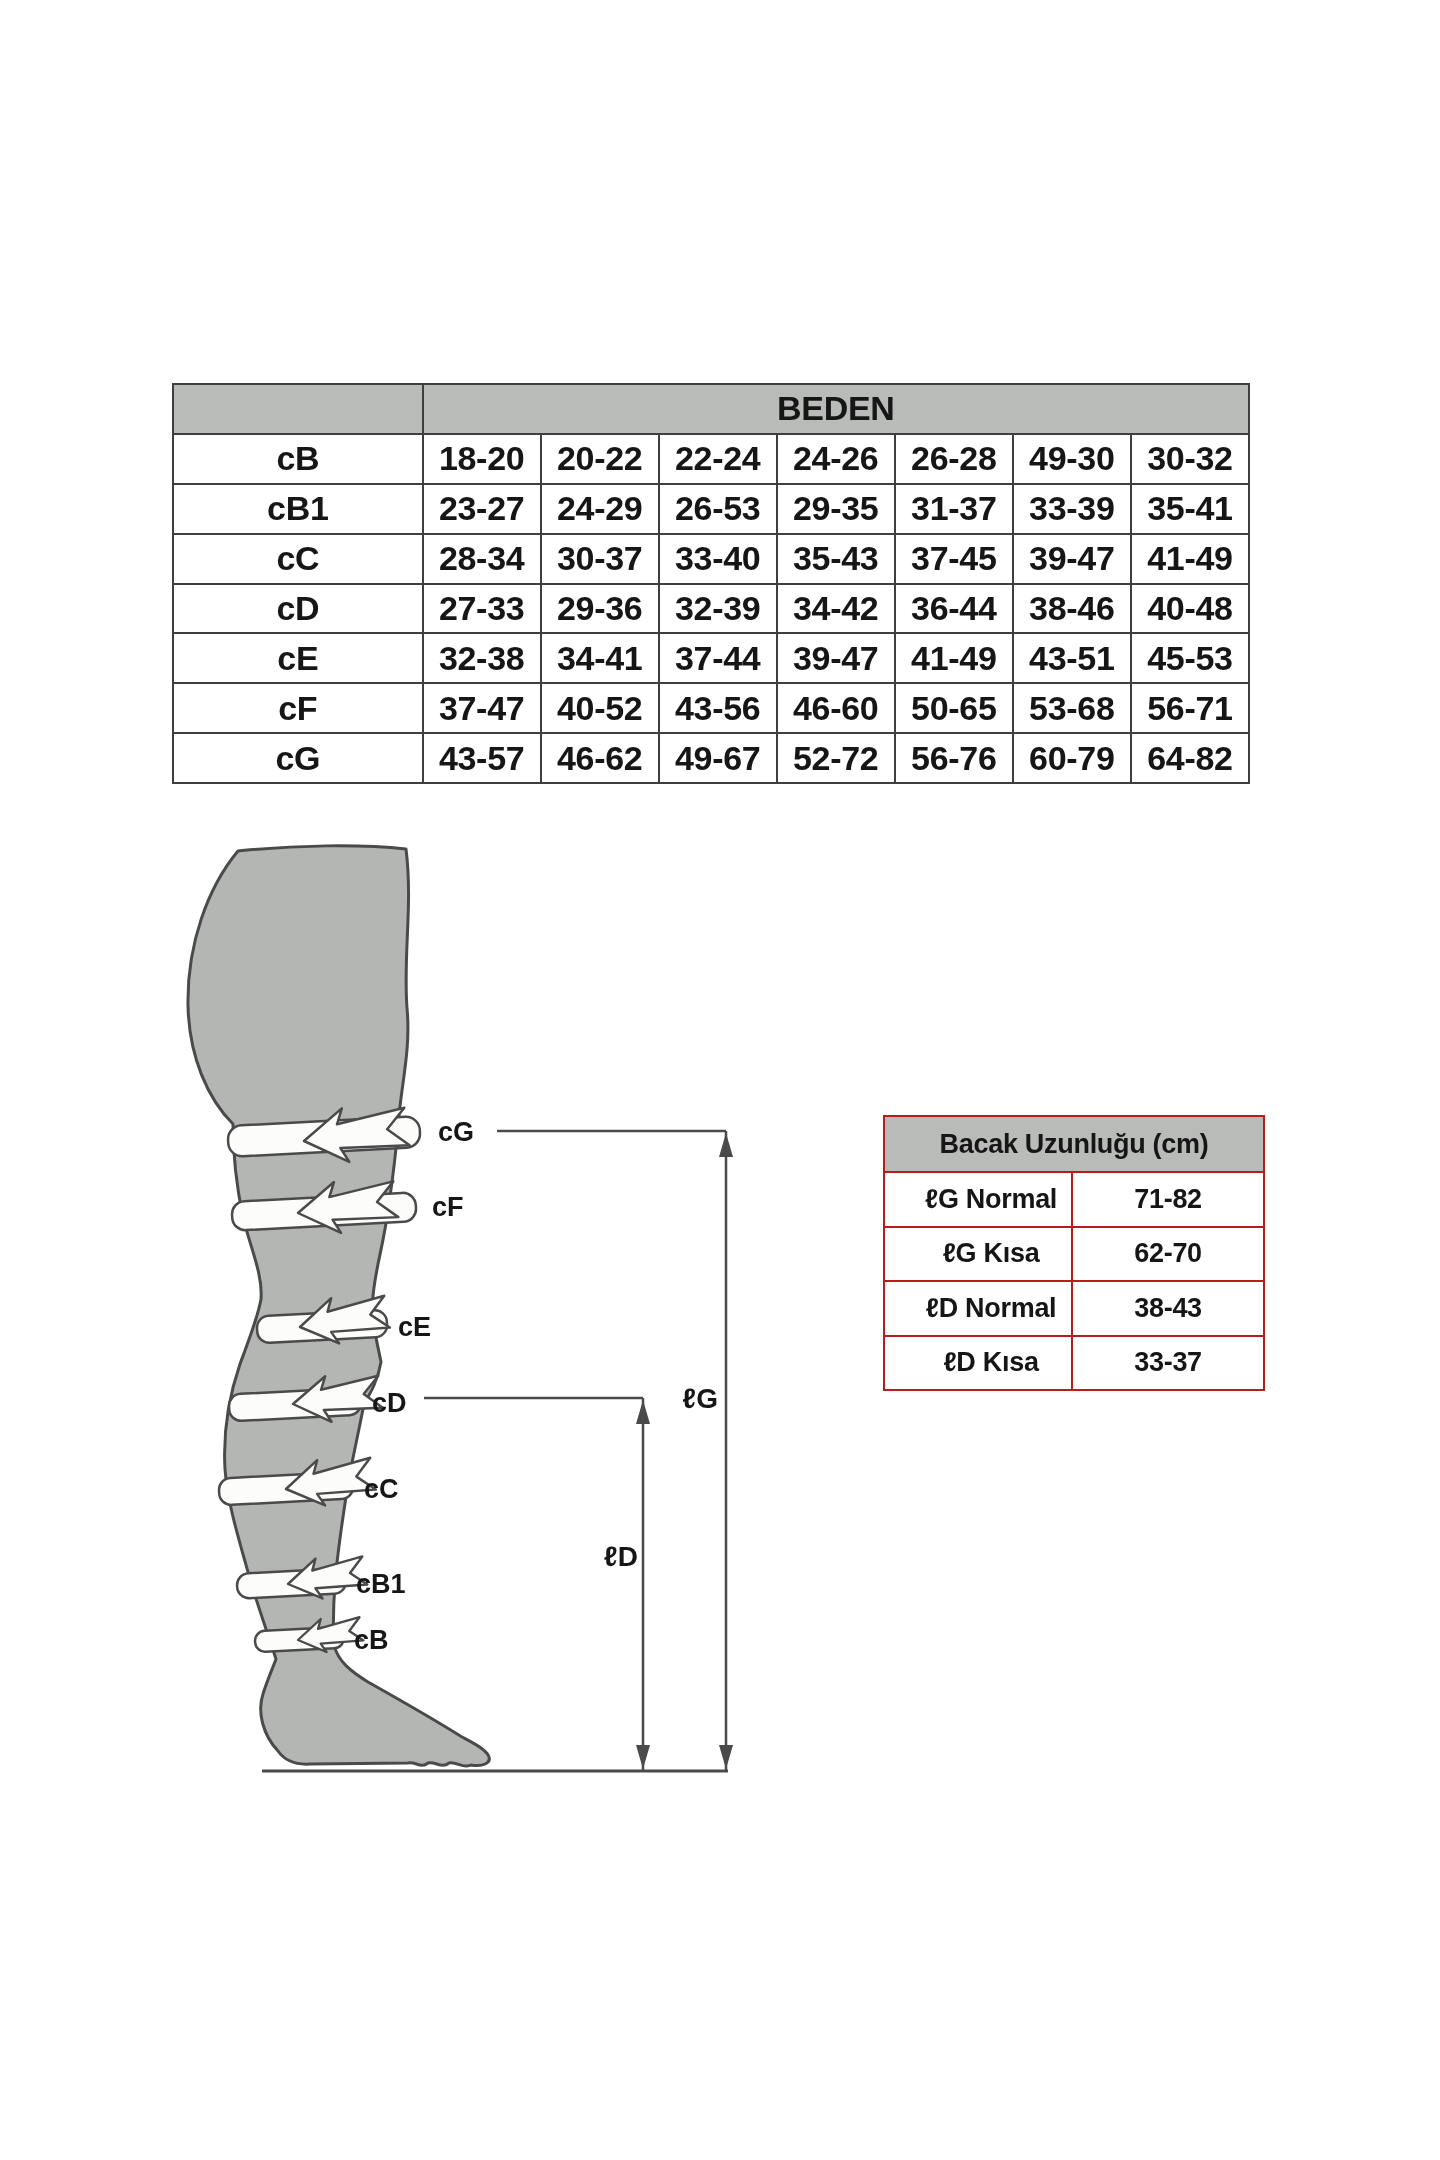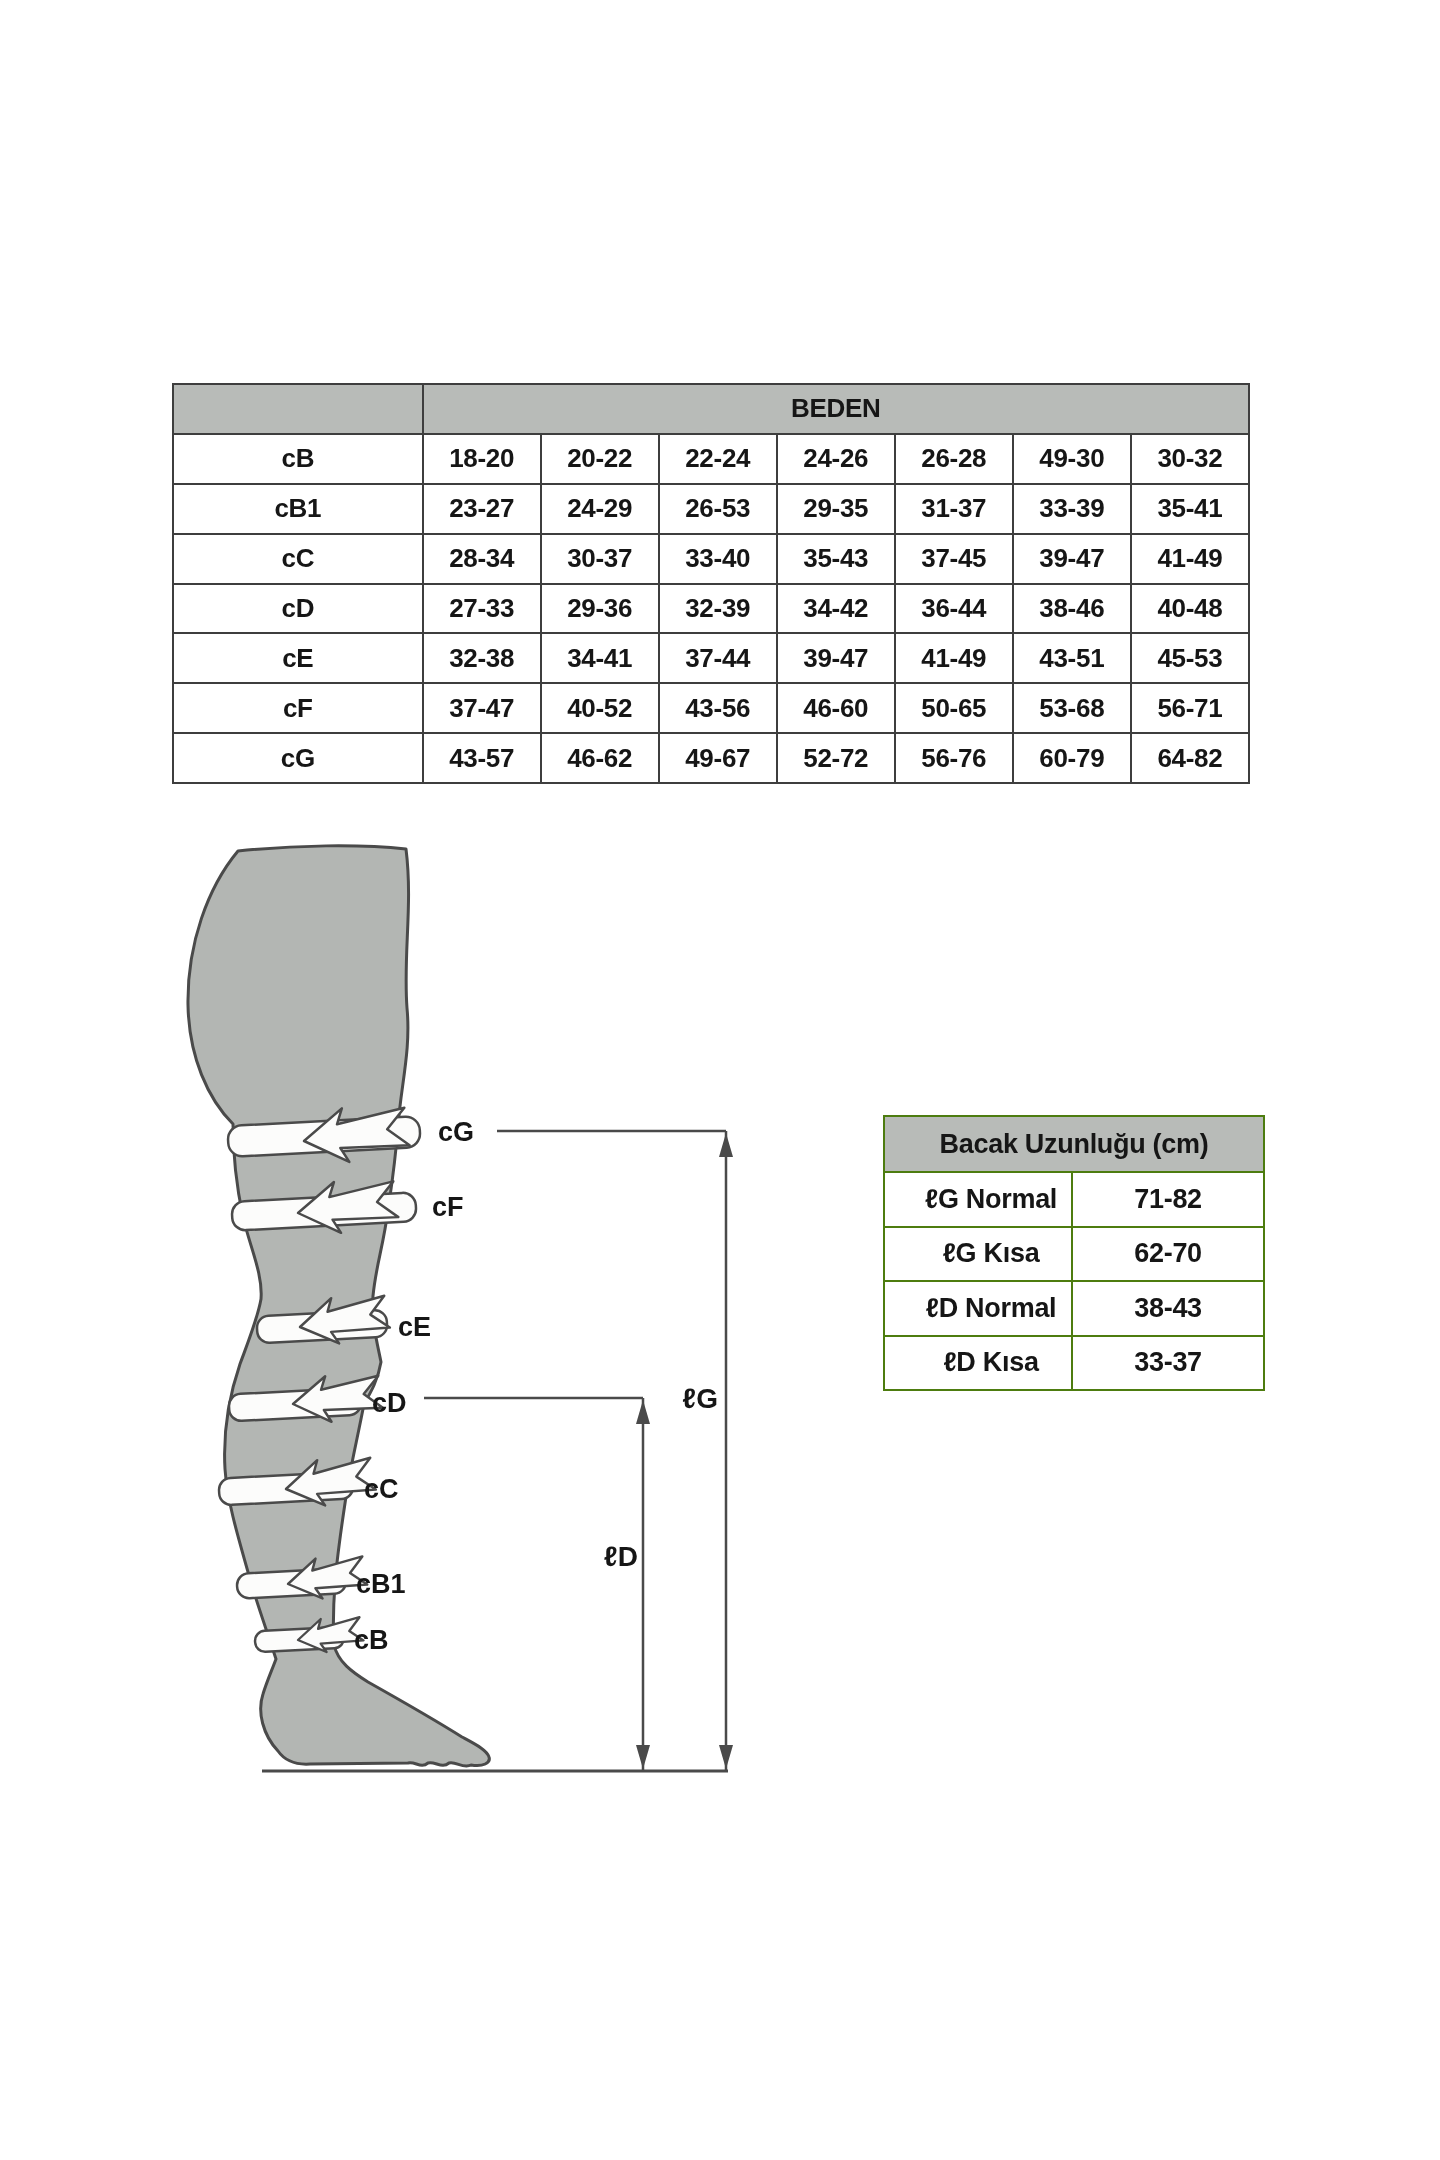--- a/index.html
+++ b/index.html
@@ -4,35 +4,35 @@
 <style>
   html,body{margin:0;padding:0;background:#ffffff;}
   #canvas{
     position:relative;width:1440px;height:2160px;background:#ffffff;overflow:hidden;
     font-family:"Liberation Sans",sans-serif;color:#161616;
   }
   
   .size-table{
     position:absolute;left:172px;top:383px;width:1078px;height:401px;
     border-collapse:collapse;table-layout:fixed;
-    font-weight:bold;font-size:26px;letter-spacing:-0.3px;padding-left:35px;
+    font-weight:bold;font-size:34px;letter-spacing:-0.3px;padding-left:35px;
   }
   .size-table td,.size-table th{
     border:2px solid #3e3e3e;text-align:center;vertical-align:middle;padding:0;
   }
   .size-table tr{height:44.5px;}
   .hdr{background:#b8bbb8;}
   
   .len-table{
     position:absolute;left:883px;top:1115px;width:382px;height:274px;
     border-collapse:collapse;table-layout:fixed;
     font-weight:bold;font-size:27px;letter-spacing:-0.3px;
   }
   .len-table td,.len-table th{
-    border:2px solid #4d7c0f;text-align:center;vertical-align:middle;padding:0;
+    border:2px solid #b91c1c;text-align:center;vertical-align:middle;padding:0;
   }
   .len-table tr{height:54.5px;}
   .len-table tr.len-head{height:56px;}
   .len-table td.lbl{text-align:center;padding-left:26px;}
   
   #leg-svg{position:absolute;left:150px;top:835px;}
   .band-label{font-family:"Liberation Sans",sans-serif;font-weight:bold;font-size:27px;fill:#161616;}
   .dim-label{font-family:"Liberation Sans",sans-serif;font-weight:bold;font-size:28px;fill:#161616;}
 </style>
 </head>

